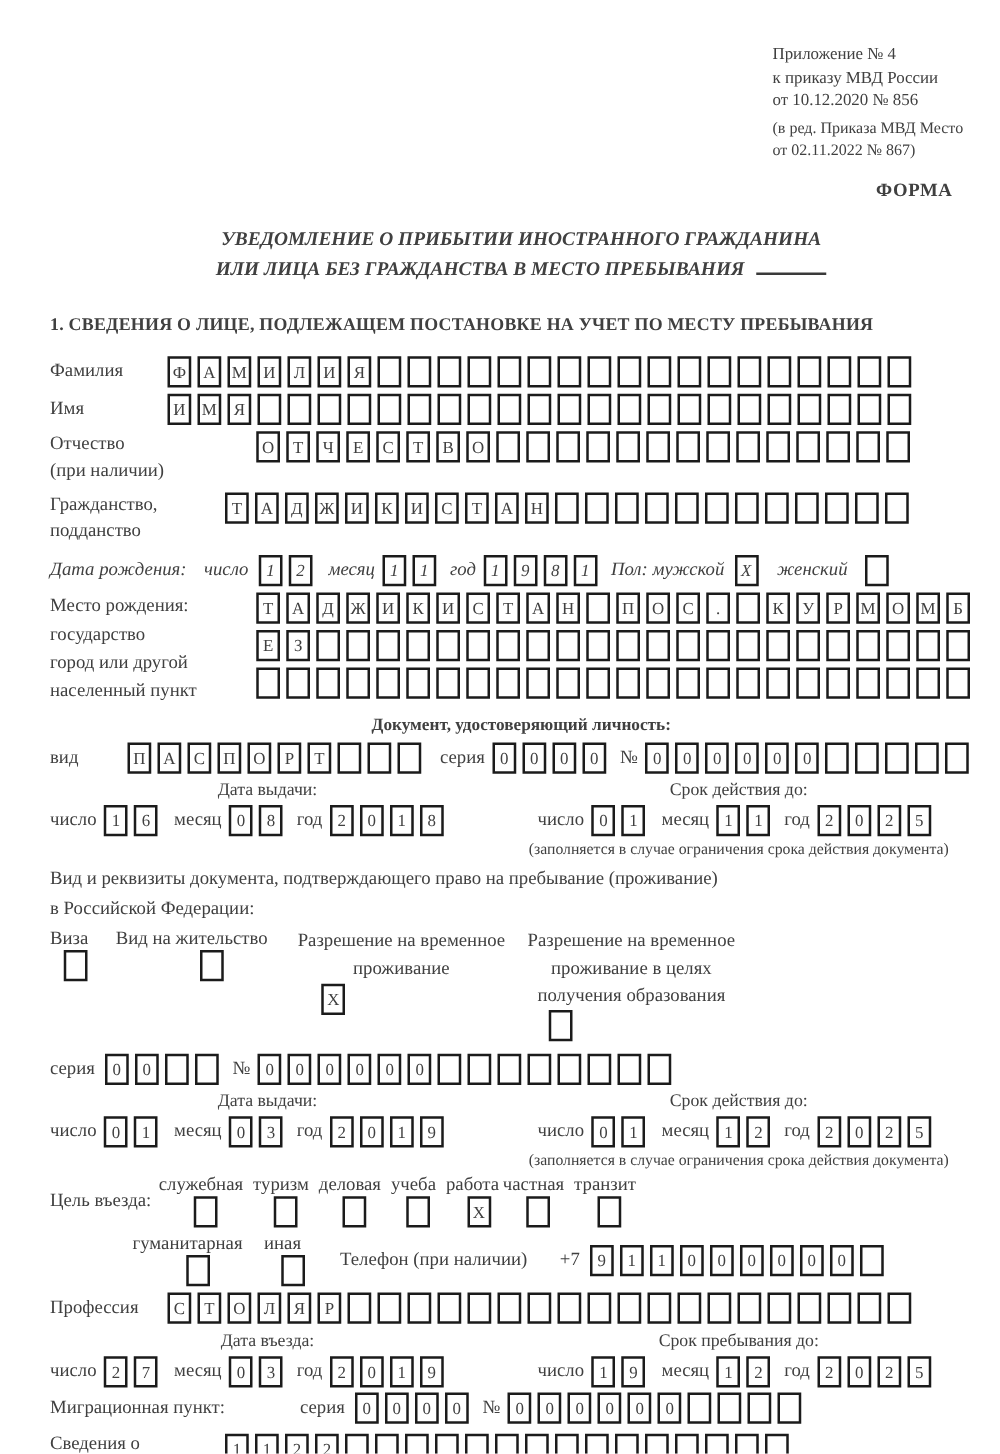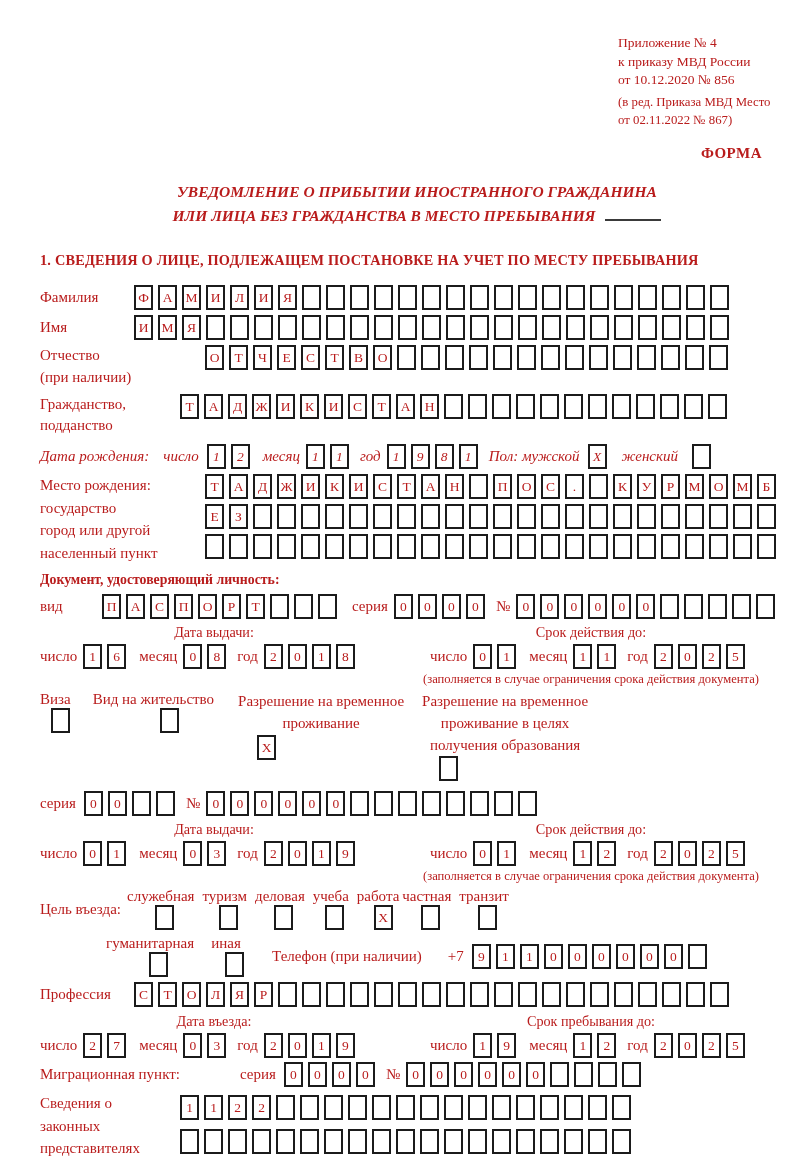--- a/index.html
+++ b/index.html
@@ -1,16 +1,16 @@
 <!DOCTYPE html>
 <html><head>
 <meta charset="utf-8">
 <style>
   html,body{margin:0;padding:0;background:#fff;}
-  .page{width:800px;height:1163px;box-sizing:border-box;background:#fff;color:#b91c1c;
+  .page{width:800px;height:1163px;box-sizing:border-box;background:#fff;color:#404040;
         font-family:"Liberation Serif","DejaVu Serif",serif;font-size:15px;
         padding:34px 6px 0 40px;overflow:hidden;position:relative;}
   .annex{margin-left:578px;font-size:13.5px;line-height:1.38;}
   .annex .small{font-size:12.8px;}
   .annex .gap{height:4px;}
   .forma{font-weight:bold;text-align:right;padding-right:32px;margin-top:16px;letter-spacing:.5px;}
   .title{font-weight:bold;text-align:center;font-size:15.5px;line-height:1.55;margin-top:18px;font-style:italic;}
   .title-underline{display:inline-block;width:56px;border-bottom:2px solid #3a3a3a;height:.9em;margin-left:10px;}
   .section-heading{font-weight:bold;text-align:left;font-size:14.3px;margin-top:24px;margin-bottom:16px;letter-spacing:.2px;}
   .row{display:flex;align-items:center;margin-bottom:5px;}
@@ -19,21 +19,21 @@
   .cell{flex:none;display:inline-block;width:15px;height:21px;border:2px solid #1b1b1b;
         margin-right:5px;text-align:center;line-height:21px;font-size:13.5px;}
   .lbl{flex:none;}
   .w-name{width:94px;}
   .w-patr{width:165px;line-height:1.45;}
   .w-cit{width:140px;line-height:1.45;}
   .w-place{width:165px;line-height:1.5;}
   .stack>.cells{margin-bottom:5px;}
   .ml6{margin-left:6px;} .ml8{margin-left:8px;} .ml10{margin-left:10px;} .ml14{margin-left:14px;}
   .mr6{margin-right:6px;} .mr8{margin-right:8px;}
-  .doc-heading{font-weight:bold;font-size:13.8px;margin:8px 0 6px 0;}
+  .doc-heading{font-weight:bold;text-align:center;font-size:13.8px;margin:8px 0 6px 0;}
   .dpair{margin-bottom:4px;}
   .dpair-cols{display:flex;}
   .dleft{width:348px;flex:none;}
   .dright{flex:1;}
   .dhead{text-align:center;font-size:14.2px;margin-bottom:3px;}
   .drow{display:flex;align-items:center;}
   .dnote{font-size:12.6px;text-align:center;margin-top:3px;}
   .intro{line-height:1.6;}
   .permits{display:flex;align-items:flex-start;margin-top:4px;margin-bottom:10px;}
   .opt{display:flex;align-items:center;flex-direction:column;}
@@ -389,20 +389,24 @@
               <span class="cell">0</span>
               <span class="cell">2</span>
               <span class="cell">5</span>
             </span>
         </div>
         <div class="dnote">(заполняется в случае ограничения срока действия документа)</div>
       </div>
     </div>
   </div>
 
+  <div class="intro">
+    <div>Вид и реквизиты документа, подтверждающего право на пребывание (проживание)</div>
+    <div>в Российской Федерации:</div>
+  </div>
 
   <div class="permits">
     <span class="opt">
       <span>Виза</span>
       <span class="cells" style="margin-left:4px;">
           <span class="cell"></span>
         </span>
     </span>
     <span class="opt" style="margin-left:22px;">
       <span>Вид на жительство</span>

